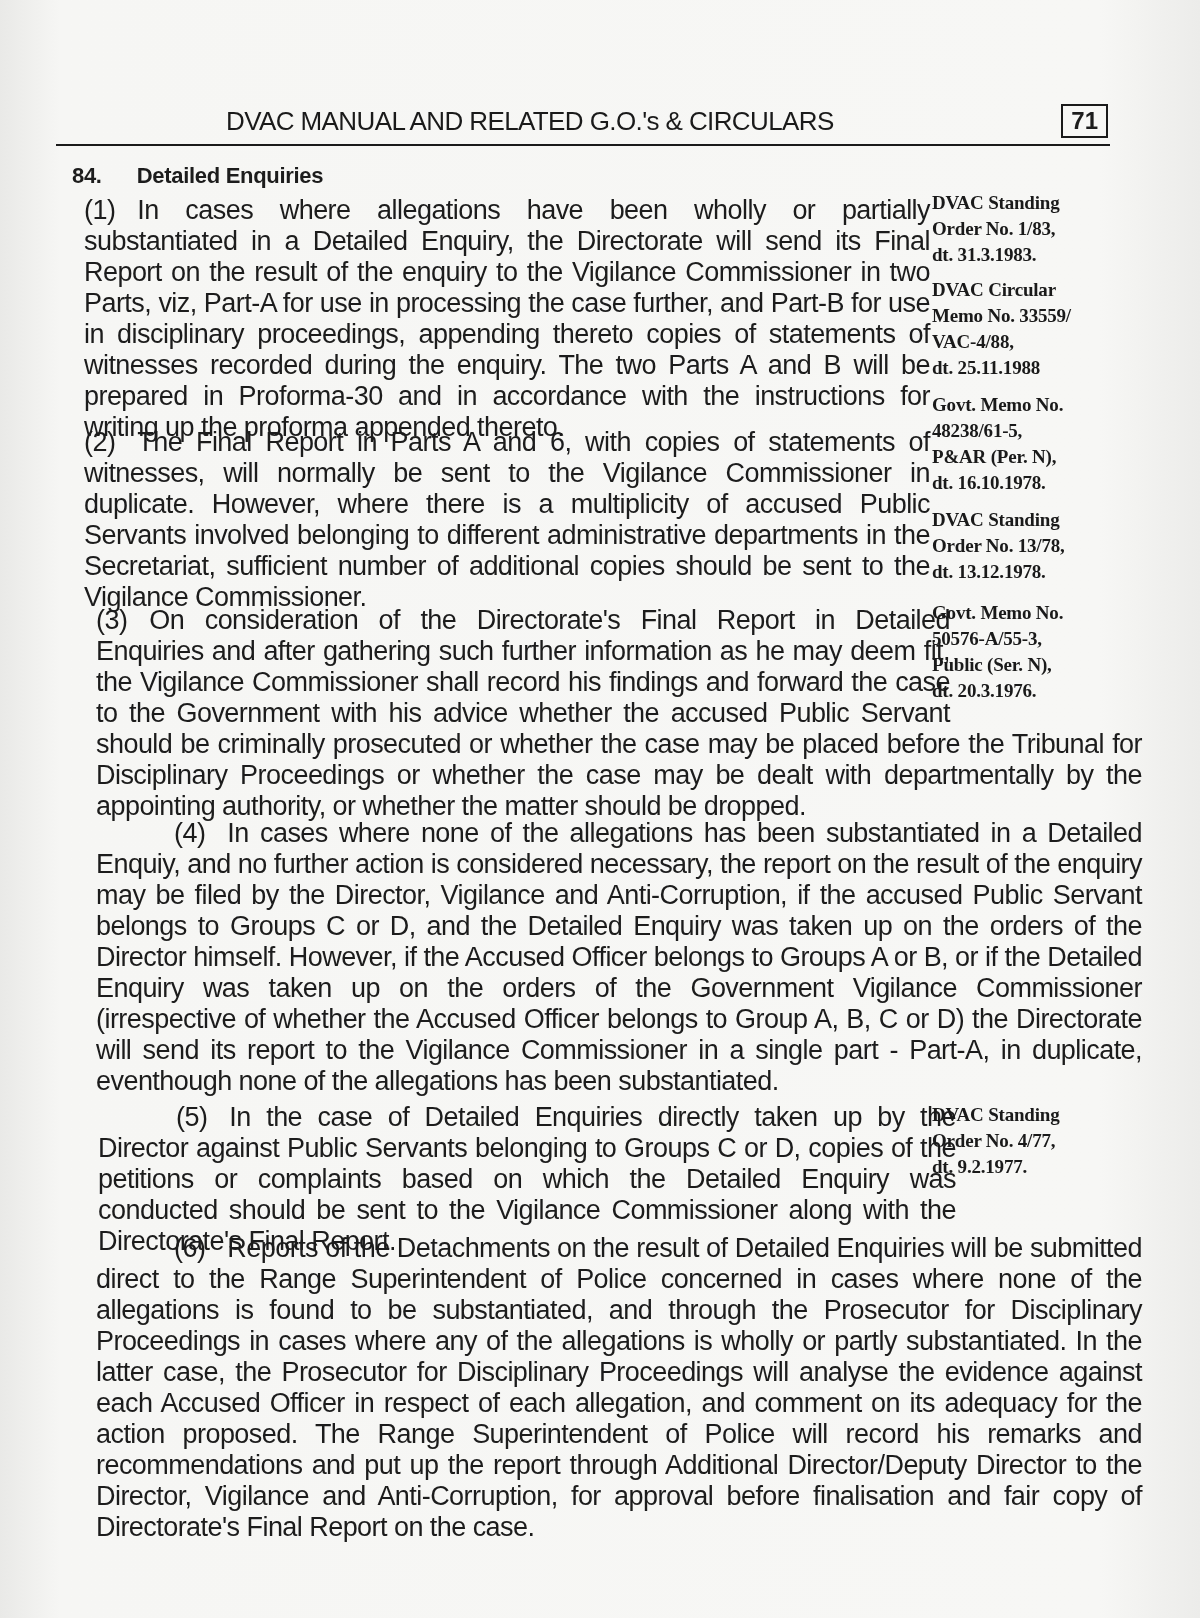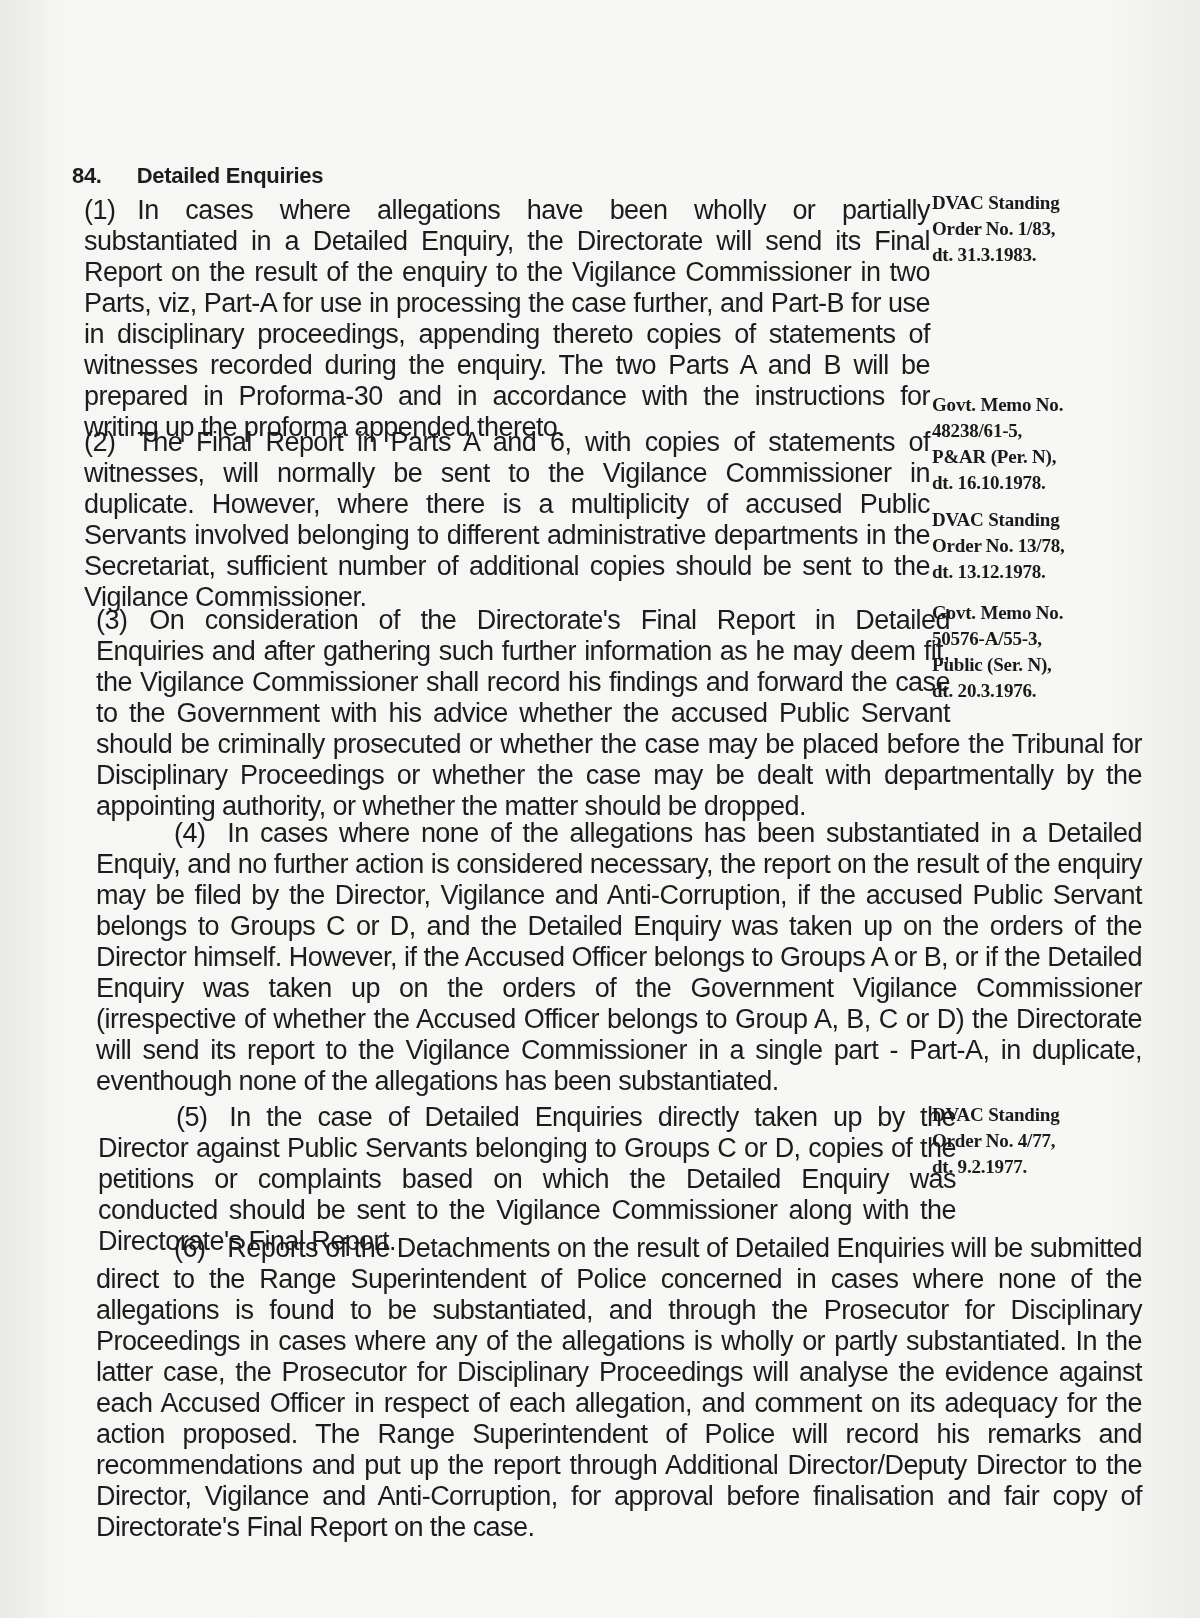--- a/index.html
+++ b/index.html
@@ -49,20 +49,24 @@
     color: #1a1a1a;
     font-family: Liberation Serif, serif;
   }
   .ref div { white-space: nowrap; }
 </style>
 </head>
 <body>
 
 <div class="page">
 
+  <div class="header">
+    <span class="header-title">DVAC MANUAL AND RELATED G.O.'s &amp; CIRCULARS</span>
+    <span class="page-number">71</span>
+  </div>
 
   <div class="section-title">
     <span class="num">84.</span><span>Detailed Enquiries</span>
   </div>
 
   <div class="para narrow" style="top:195px;">
     <span class="pnum">(1)</span><span>In cases where allegations have been wholly or partially substantiated in a Detailed Enquiry, the Directorate will send its Final Report on the result of the enquiry to the Vigilance Commissioner in two Parts, viz, Part-A for use in processing the case further, and Part-B for use in disciplinary proceedings, appending thereto copies of statements of witnesses recorded during the enquiry. The two Parts A and B will be prepared in Proforma-30 and in accordance with the instructions for writing up the proforma appended thereto.</span>
   </div>
 
   <div class="para narrow" style="top:427px;">
@@ -84,20 +88,26 @@
 
   <div class="para wide" style="top:1233px;">
     <span class="indent"></span><span class="pnum">(6)</span><span>Reports of the Detachments on the result of Detailed Enquiries will be submitted direct to the Range Superintendent of Police concerned in cases where none of the allegations is found to be substantiated, and through the Prosecutor for Disciplinary Proceedings in cases where any of the allegations is wholly or partly substantiated. In the latter case, the Prosecutor for Disciplinary Proceedings will analyse the evidence against each Accused Officer in respect of each allegation, and comment on its adequacy for the action proposed. The Range Superintendent of Police will record his remarks and recommendations and put up the report through Additional Director/Deputy Director to the Director, Vigilance and Anti-Corruption, for approval before finalisation and fair copy of Directorate's Final Report on the case.</span>
   </div>
 
   <div class="ref" style="top:190px;">
     <div>DVAC Standing</div>
     <div>Order No. 1/83,</div>
     <div>dt. 31.3.1983.</div>
   </div>
+  <div class="ref" style="top:277px;">
+    <div>DVAC Circular</div>
+    <div>Memo No. 33559/</div>
+    <div>VAC-4/88,</div>
+    <div>dt. 25.11.1988</div>
+  </div>
   <div class="ref" style="top:392px;">
     <div>Govt. Memo No.</div>
     <div>48238/61-5,</div>
     <div>P&amp;AR (Per. N),</div>
     <div>dt. 16.10.1978.</div>
   </div>
   <div class="ref" style="top:507px;">
     <div>DVAC Standing</div>
     <div>Order No. 13/78,</div>
     <div>dt. 13.12.1978.</div>

